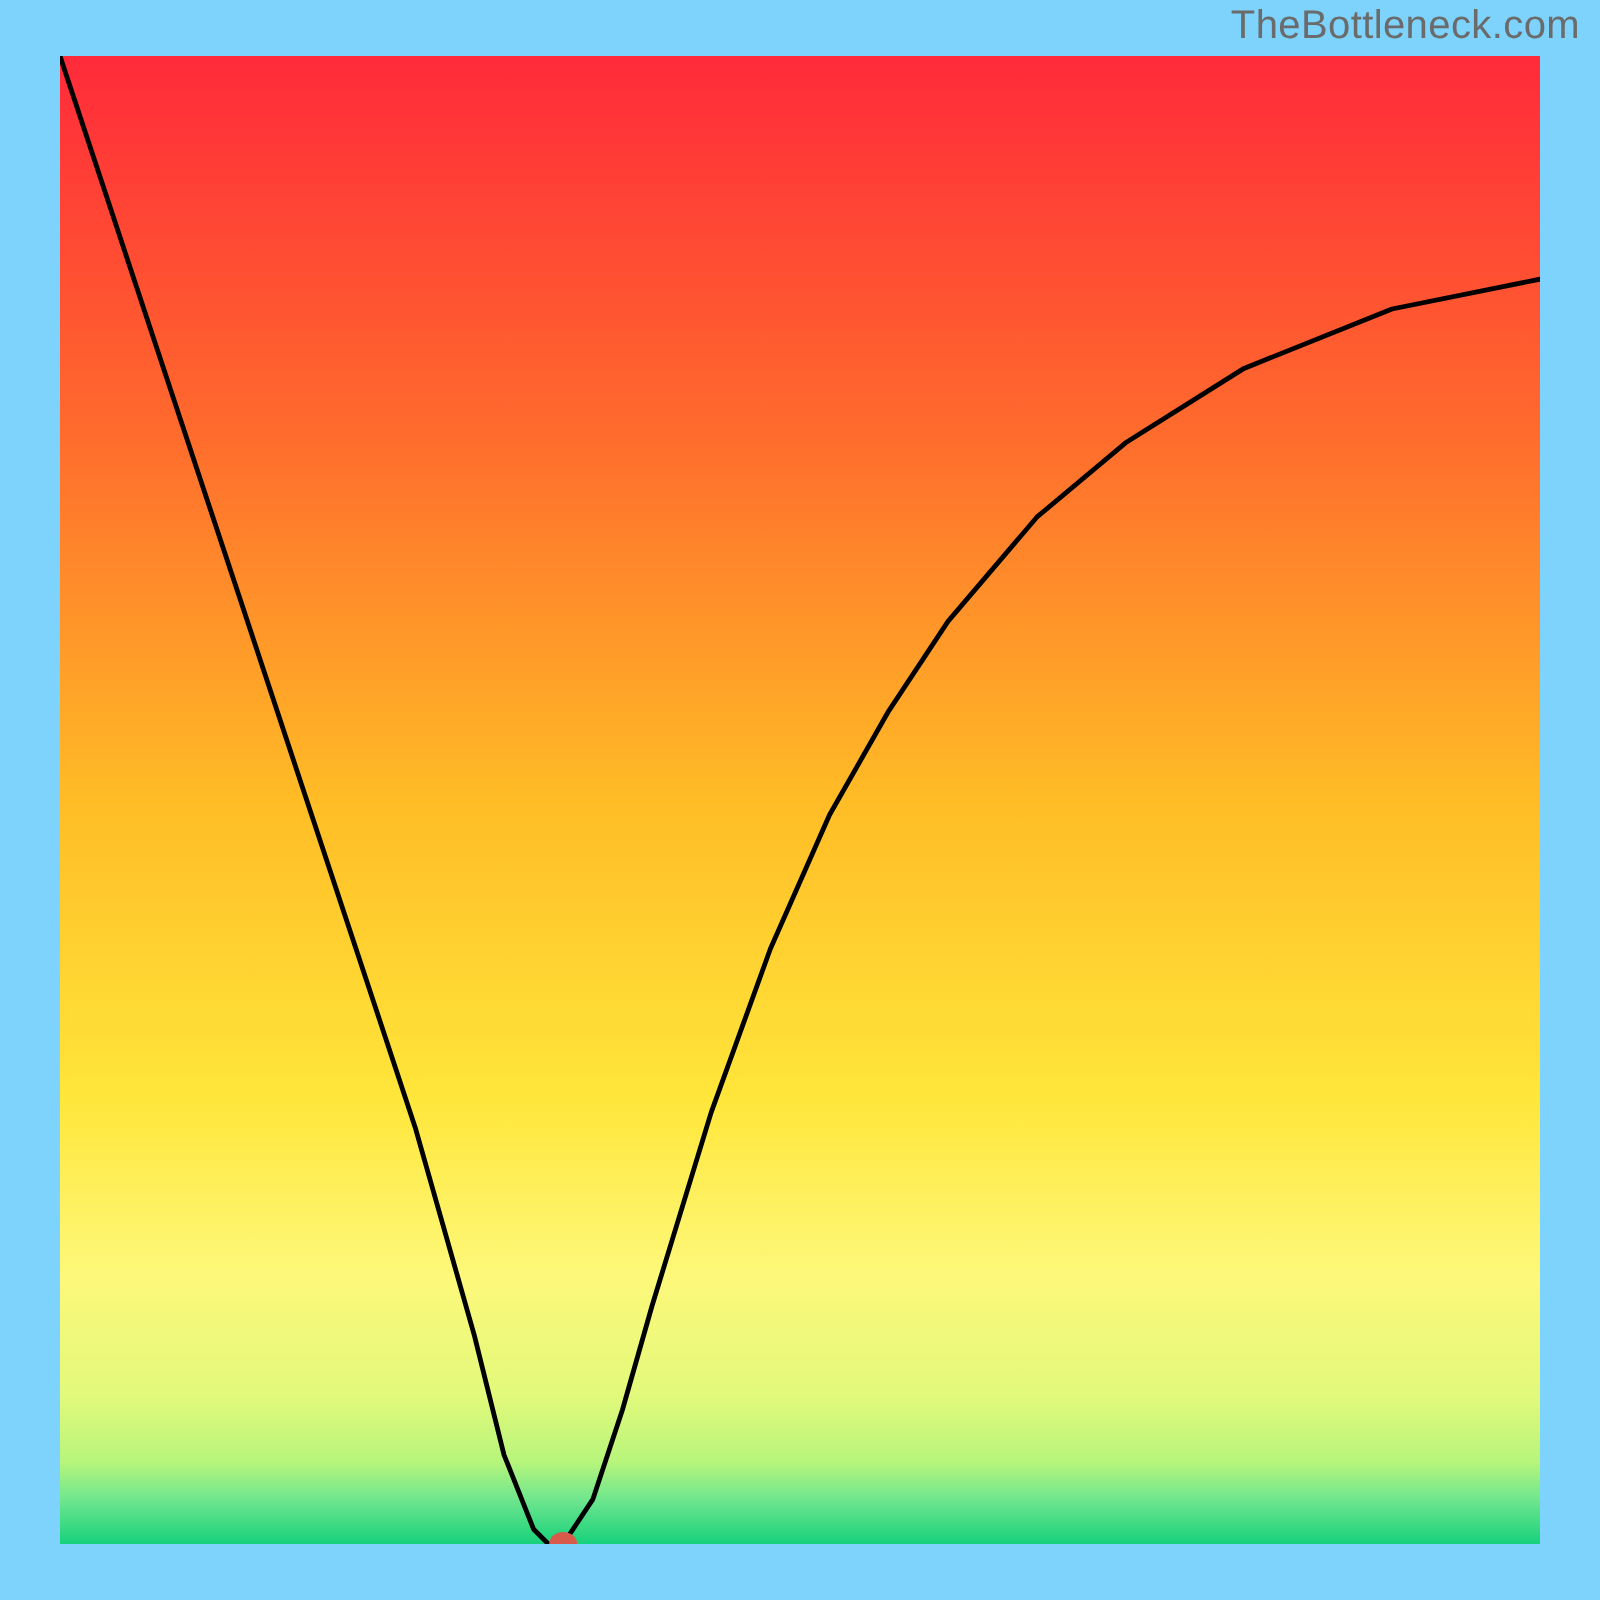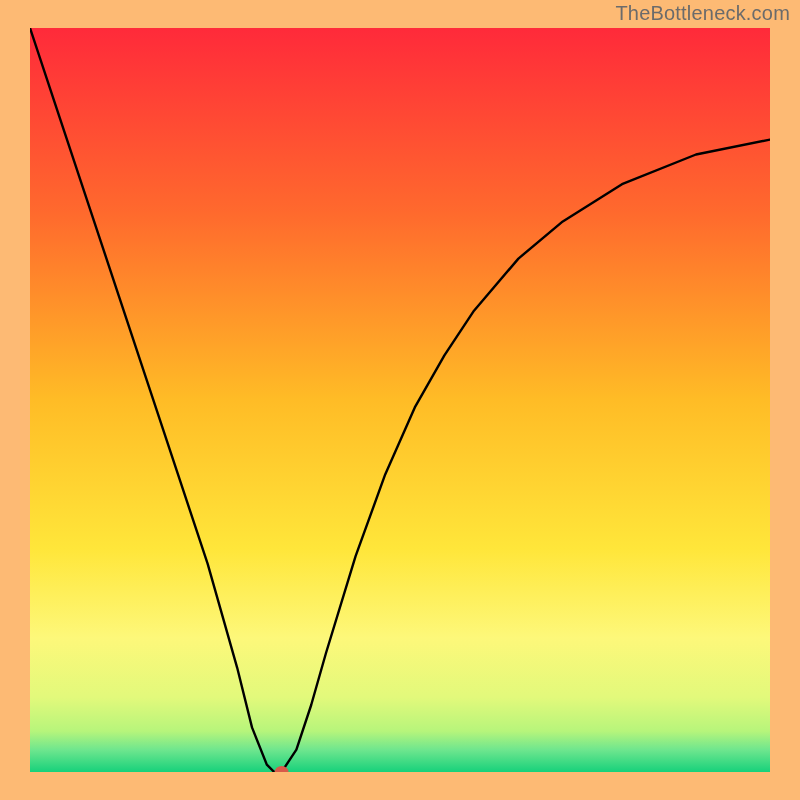--- a/index.html
+++ b/index.html
@@ -8,21 +8,21 @@
     width: 800px;
     height: 800px;
     background: #000;
     font-family: Arial, Helvetica, sans-serif;
     overflow: hidden;
   }
   .frame {
     position: relative;
     width: 800px;
     height: 800px;
-    background: #fdba74;
+    background: #7dd3fc;
   }
   .attribution {
     position: absolute;
     top: 2px;
     right: 10px;
     color: #6b6b6b;
     font-size: 20px;
     font-weight: 500;
     letter-spacing: 0.2px;
     user-select: none;

